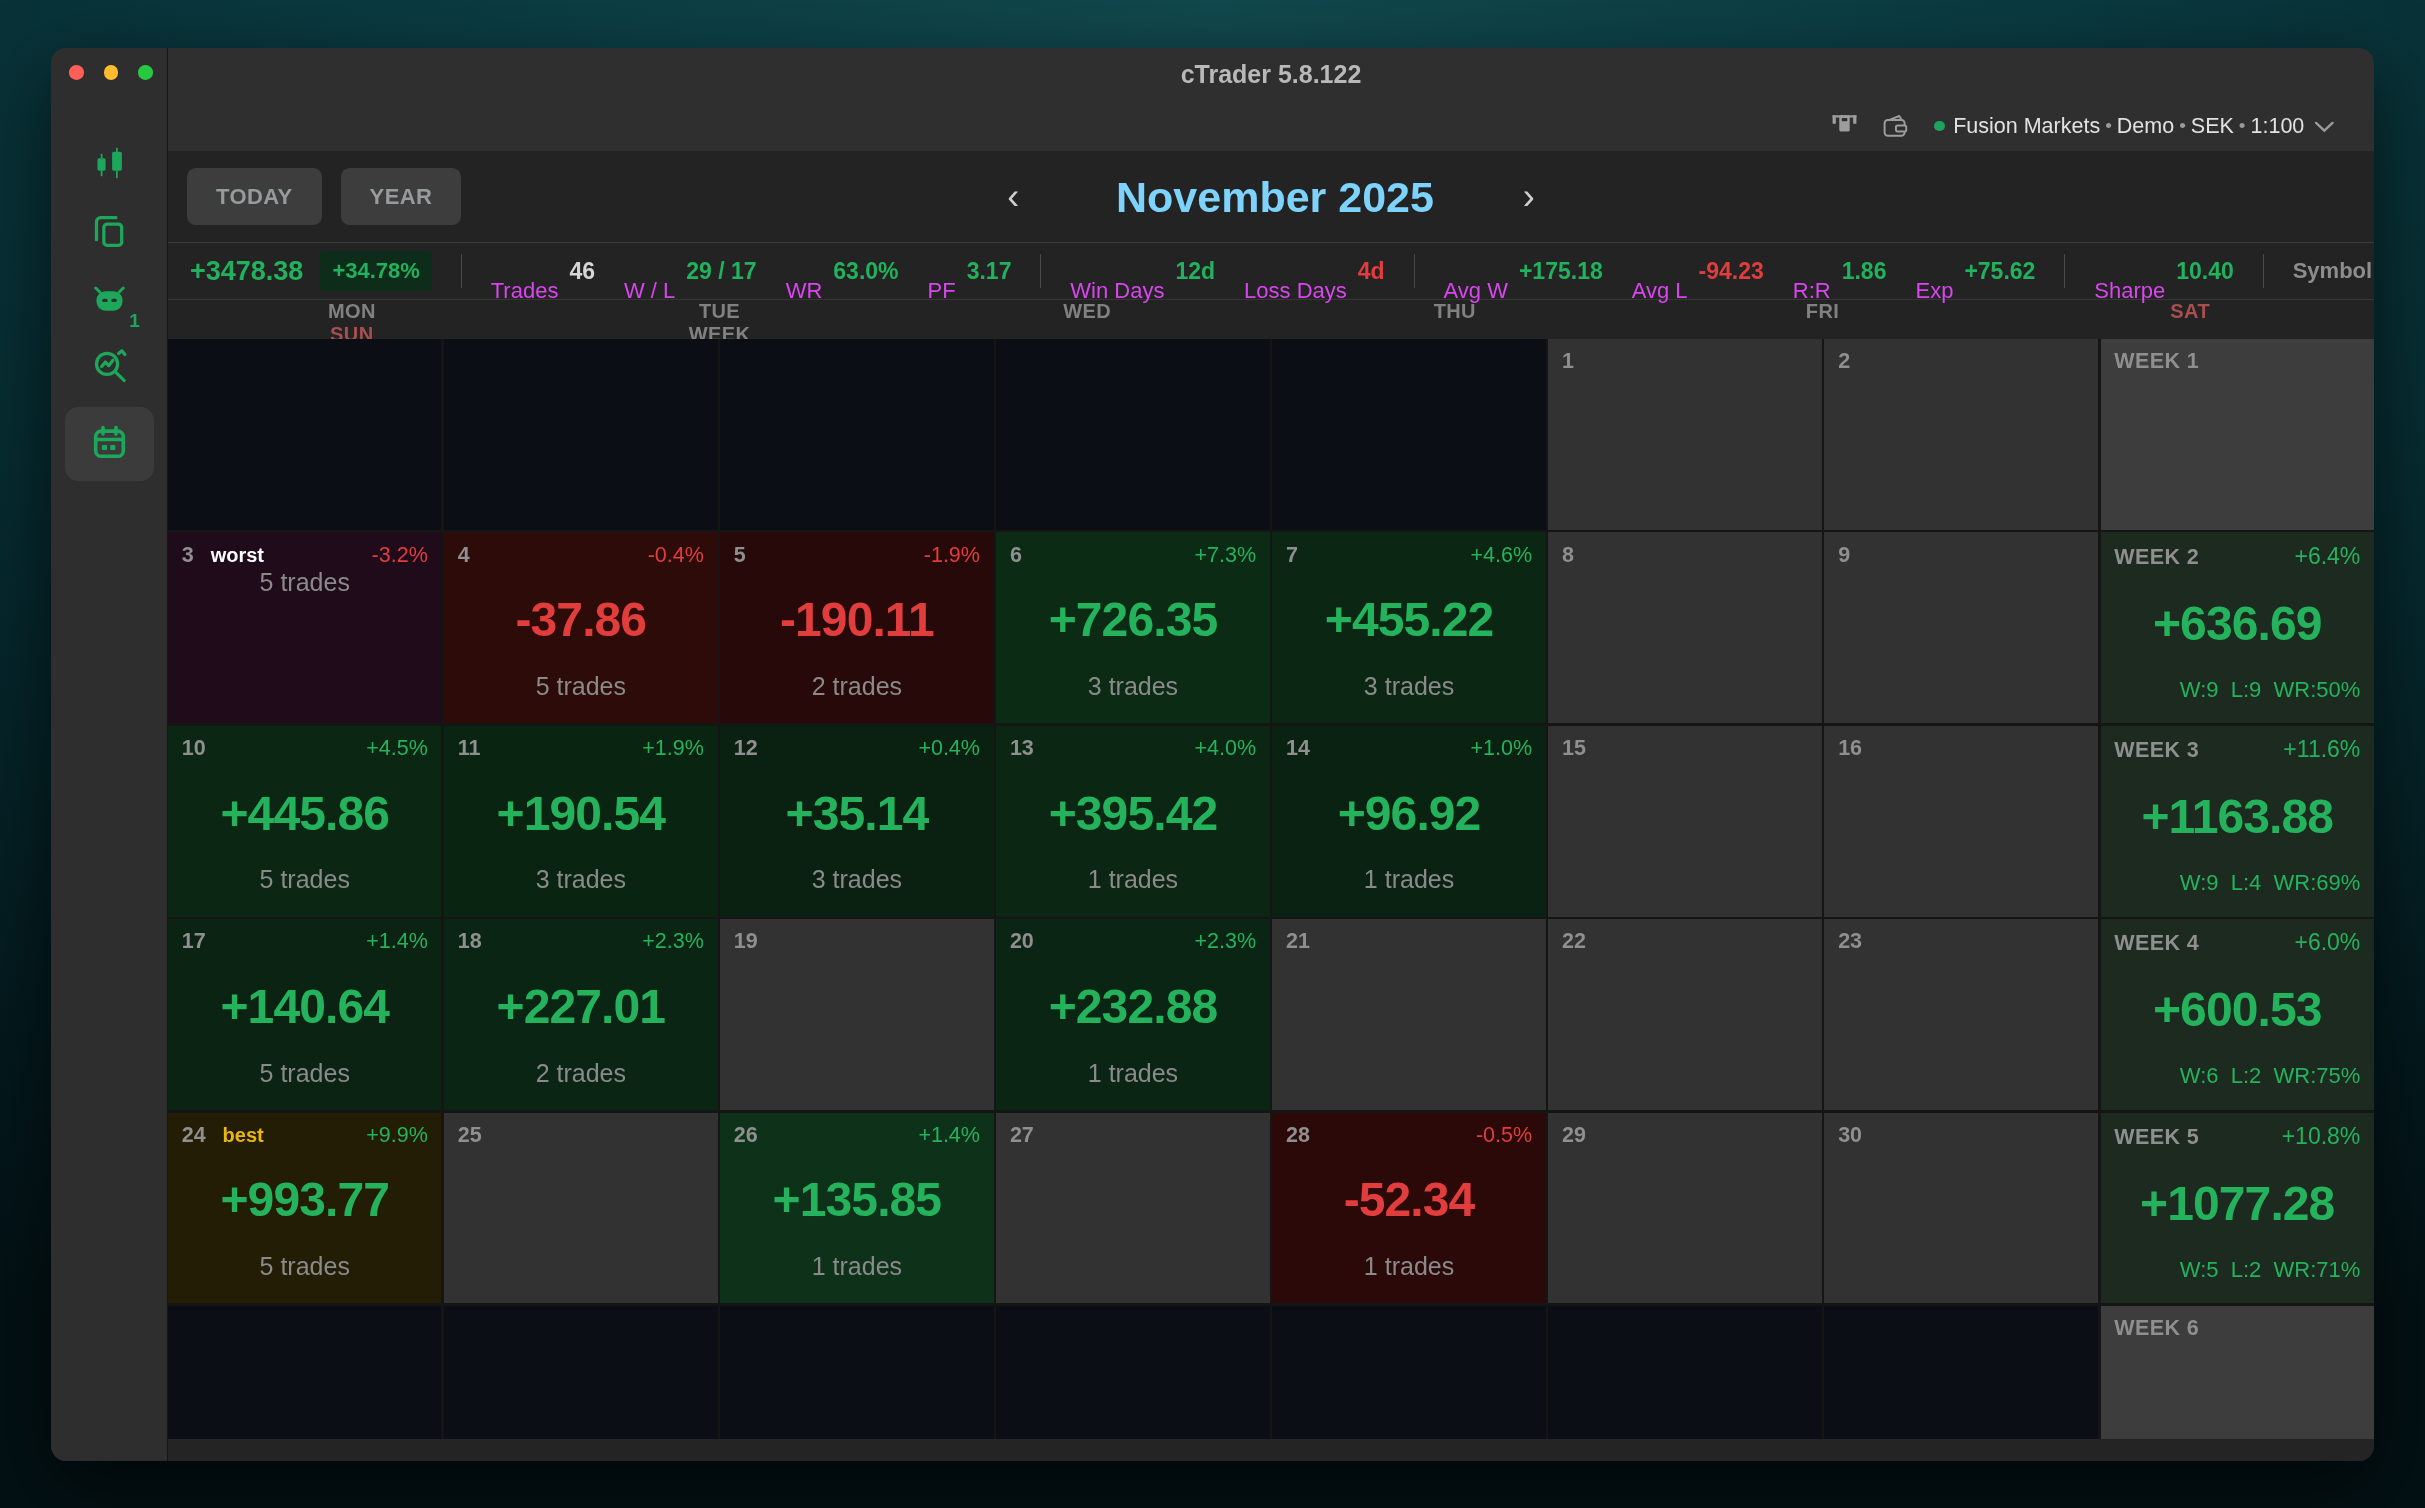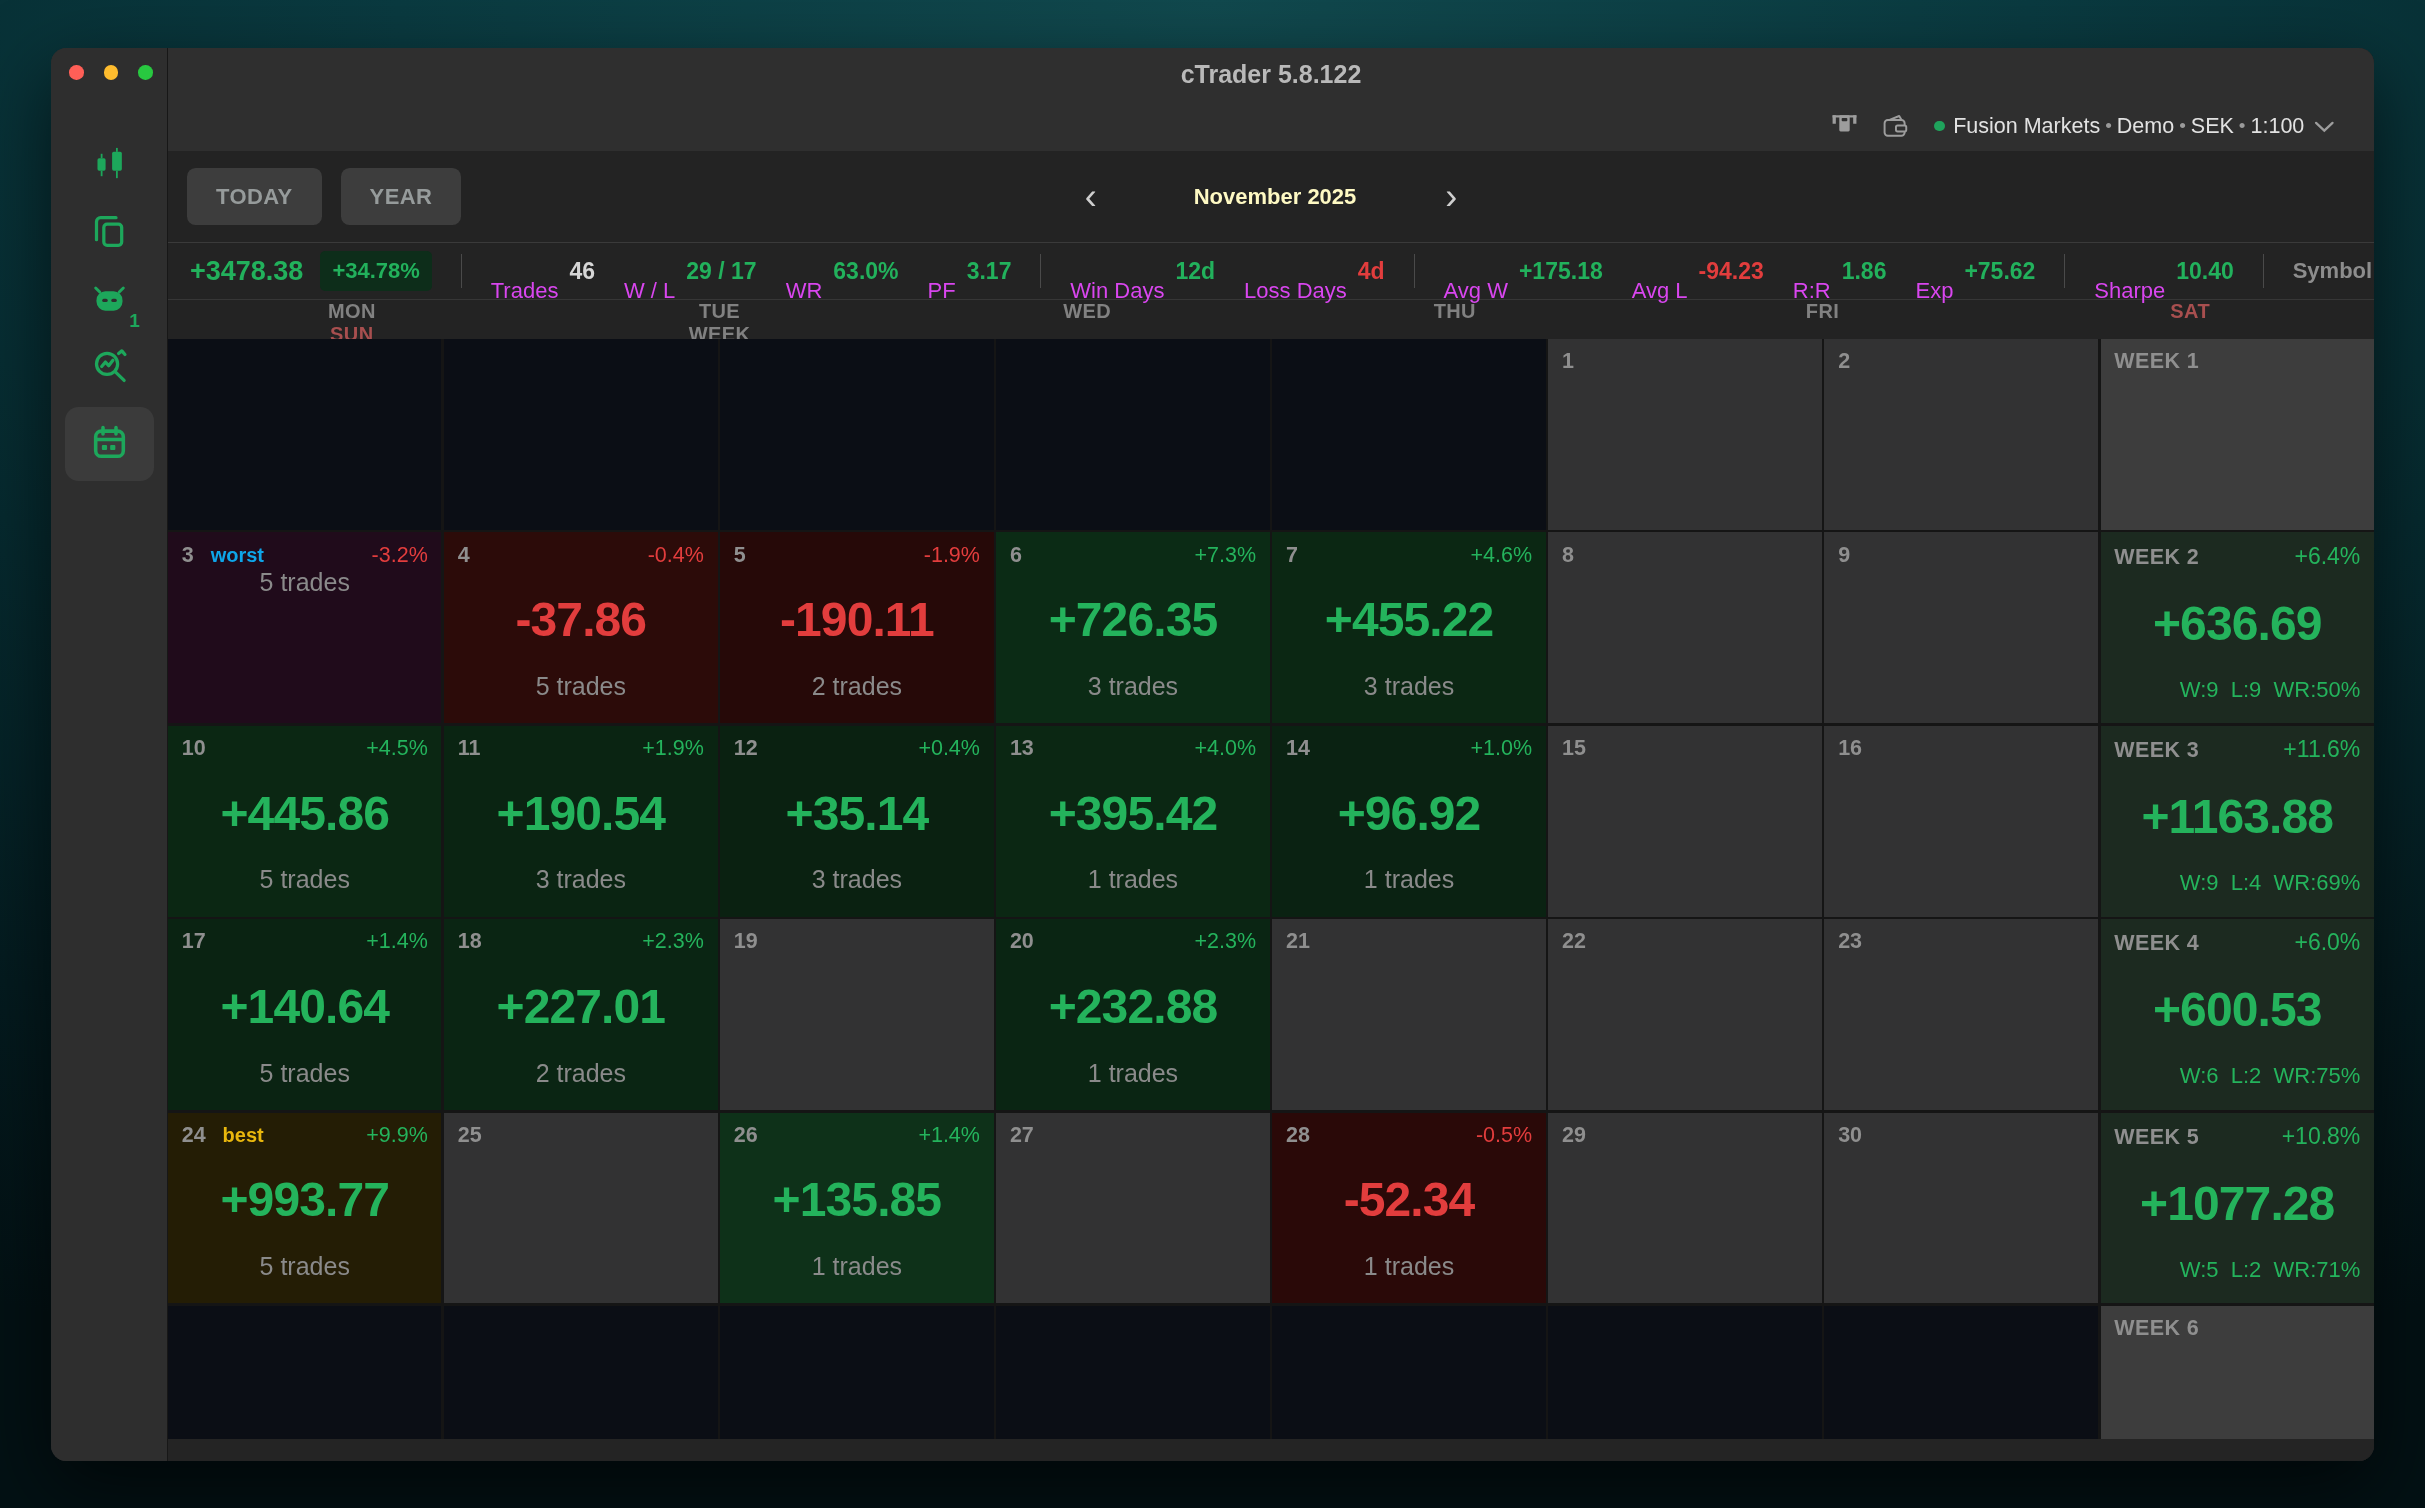--- a/index.html
+++ b/index.html
@@ -32,21 +32,21 @@
   .acct-sep{color:#9a9a9a;font-size:19px;}
   .acct-chevron{margin-left:5.1px;}
 
   
   .toolbar{height:91px;position:relative;display:flex;align-items:center;padding-left:19px;flex:none;}
   .tb-btn{background:#3d3d3d;border:none;border-radius:8.6px;color:#969b9b;font-weight:bold;
     font-size:22px;letter-spacing:0.4px;height:57px;padding:0 29px;margin-right:19px;
     font-family:"Liberation Sans","DejaVu Sans",sans-serif;cursor:pointer;}
   .month-nav{position:absolute;left:50%;top:50%;transform:translate(-50%,-50%);display:flex;align-items:center;gap:82px;}
   .nav-arrow{color:#cfcfcf;font-size:36px;font-weight:300;line-height:1;cursor:pointer;padding:0 6.9px;}
-  .month-title{color:#fef9c3;font-size:22px;font-weight:bold;white-space:nowrap;margin-left:8px;}
+  .month-title{color:#7dd3fc;font-size:43px;font-weight:bold;white-space:nowrap;margin-left:8px;}
 
   
   .statsbar{height:58px;border-top:0.9px solid #3a3a3a;border-bottom:0.9px solid #363636;
     display:flex;align-items:center;padding-left:22px;gap:29px;flex:none;}
   .pnl-group{display:flex;align-items:center;gap:17px;}
   .pnl-main{color:#22b15c;font-size:27px;font-weight:bold;}
   .pnl-badge{color:#22b15c;background:#0d2d1a;font-size:22px;font-weight:bold;border-radius:5.1px;padding:6.9px 12px;}
   .stat-divider{width:0.9px;height:34px;background:#4a4a4a;flex:none;}
   .stat-groups{display:contents;}
   .stat-group{display:contents;}
@@ -64,21 +64,21 @@
   .cal-grid{flex:1;display:grid;grid-template-columns:repeat(8,1fr);grid-template-rows:repeat(5,1fr) 133px;
     gap:2.6px;background:#151515;}
   .cell{position:relative;padding:10.3px 13.7px;display:flex;flex-direction:column;overflow:hidden;}
   .cell.out{background:#0b0e15;}
   .cell.blank{background:#323233;}
   .cell.week-empty{background:#3d3d3d;}
   .cell.week-data{background:#1c2a20;}
   .cell-top{display:flex;align-items:baseline;}
   .day-num{color:#8f8f8f;font-size:21.5px;font-weight:bold;}
   .day-tag{font-size:20px;font-weight:bold;margin-left:17px;}
-  .tag-worst{color:#0ea5e9}.tag-best{color:#e9b70d}
+  .tag-worst{color:#ffffff}.tag-best{color:#e9b70d}
   .day-pct{margin-left:auto;font-size:21.5px;}
   .cell.win .day-pct,.cell.win .day-val{color:#24b35c;}
   .cell.loss .day-pct,.cell.loss .day-val{color:#e23d3d;}
   .day-val{flex:1;display:flex;align-items:center;justify-content:center;font-size:48px;font-weight:bold;letter-spacing:-0.9px;}
   .day-trades{text-align:center;color:#8a8a8a;font-size:25px;margin-bottom:12px;}
   .week-label{color:#8f8f8f;font-size:21.5px;font-weight:bold;letter-spacing:0.4px;}
   .week-pct{margin-left:auto;font-size:23px;color:#24b35c;}
   .week-val{flex:1;display:flex;align-items:center;justify-content:center;font-size:48px;font-weight:bold;color:#24b35c;letter-spacing:-0.9px;text-align:right;}
   .week-stats{text-align:right;color:#24b35c;font-size:22px;margin-bottom:10.3px;white-space:pre;}
   .footer{height:22px;background:#242424;flex:none;}

